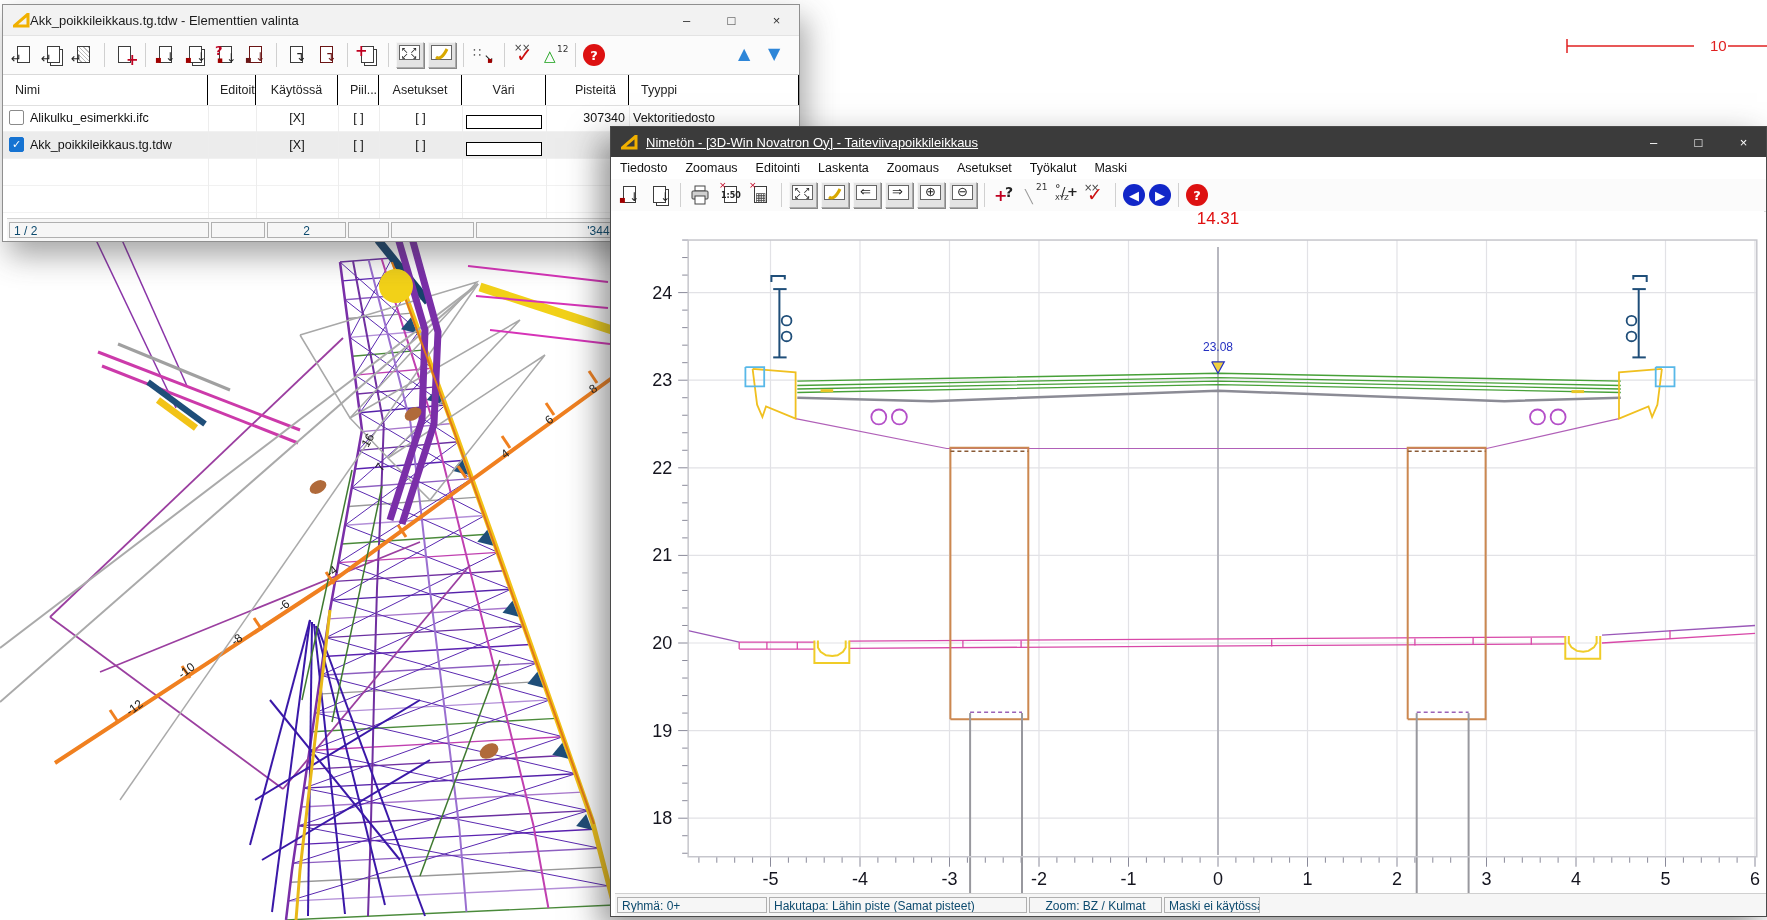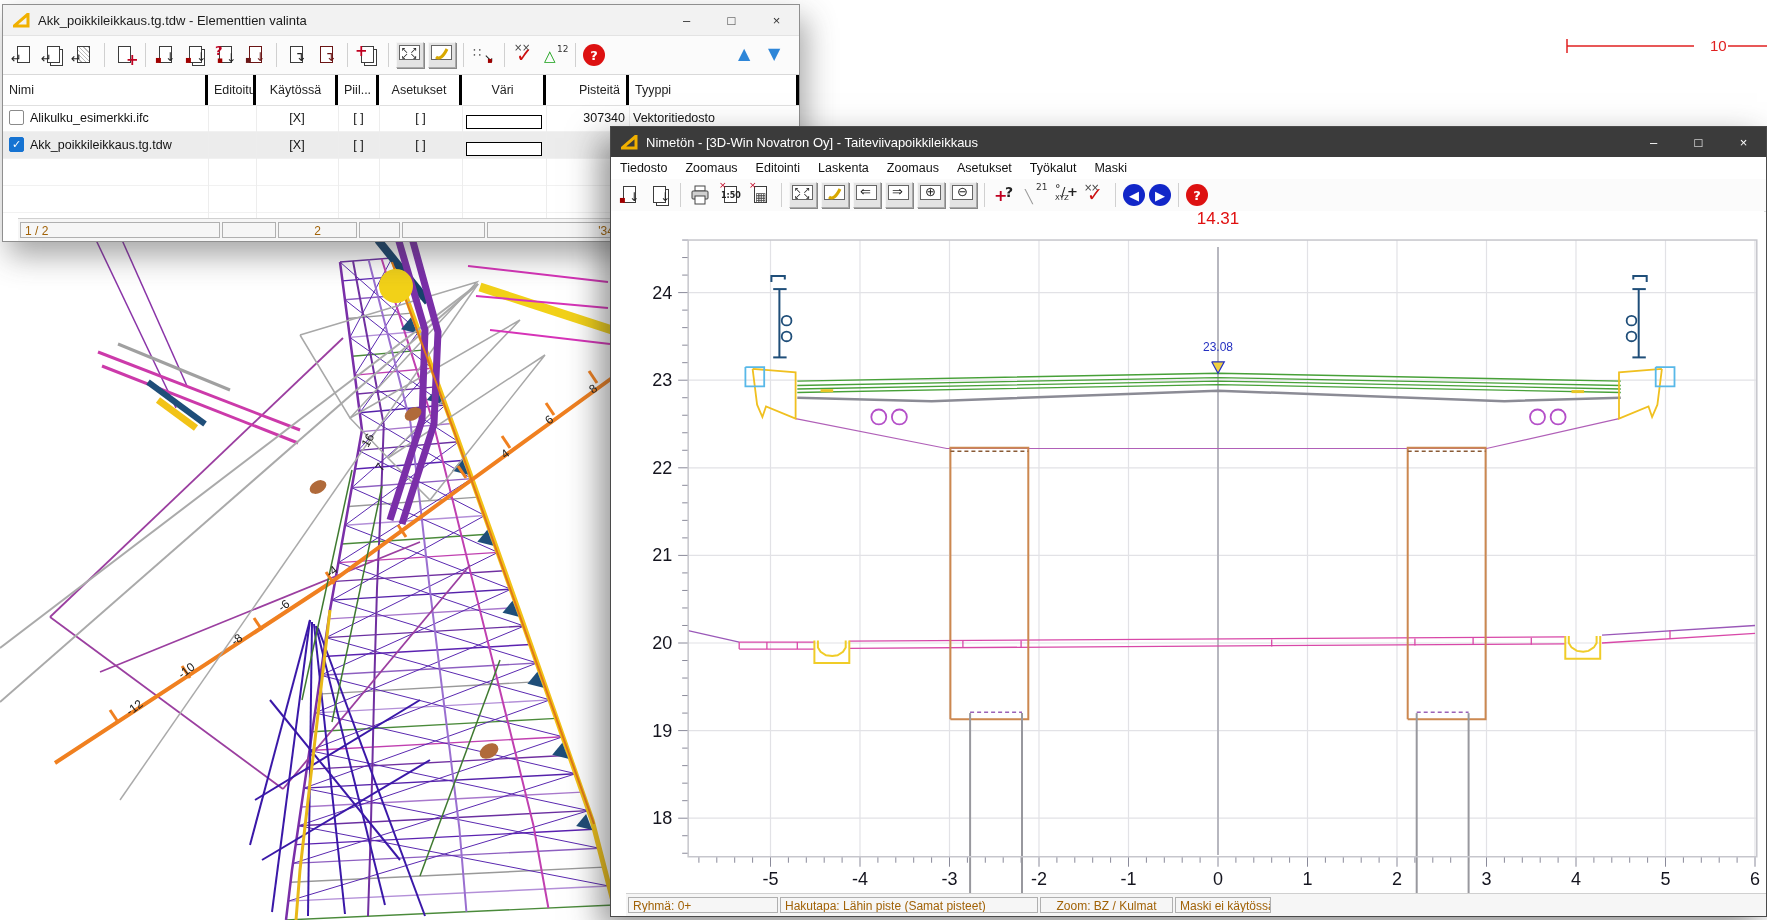--- a/index.html
+++ b/index.html
@@ -3,58 +3,58 @@
 <meta charset="utf-8">
 <style>
   html,body{margin:0;padding:0;}
   body{width:1767px;height:920px;position:relative;background:#ffffff;overflow:hidden;
        font-family:"Liberation Sans","DejaVu Sans",sans-serif;-webkit-font-smoothing:antialiased;}
   .window{position:absolute;background:#fff;border:1px solid #8f8f8f;}
   
   #win1{left:2px;top:4px;width:796px;height:236px;box-shadow:6px 14px 28px rgba(60,60,60,.45);z-index:20;}
   #win1 .titlebar{position:absolute;left:0;top:0;right:0;height:30px;background:#f2f2f2;border-bottom:1px solid #e3e3e3;
       display:flex;align-items:center;font-size:13px;color:#1b1b1b;}
-  #win1 .titlebar .ttext{margin-left:8px;}
+  #win1 .titlebar .ttext{}
   .wlogo{margin-left:10px;display:inline-flex;}
   .wbtns{position:absolute;right:0;top:0;height:30px;display:flex;}
   .wbtn{width:45px;height:30px;display:flex;align-items:center;justify-content:center;font-size:13px;color:#333;}
   #win1 .toolbar{position:absolute;left:0;top:31px;right:0;height:38px;background:#fbfbfb;border-bottom:1px solid #d9d9d9;
       display:flex;align-items:center;padding-left:6px;}
   .sep{display:inline-block;width:1px;height:24px;background:#d0d0d0;margin:0 5px;}
   .ic{position:relative;width:26px;height:24px;display:inline-block;margin:0 2px;flex:0 0 auto;}
   .ic.btn{background:#e3e3e3;border:1px solid #aaa;border-top-color:#f5f5f5;border-left-color:#f5f5f5;box-shadow:1px 1px 0 #888;}
   .ic .pg{position:absolute;left:6px;top:3px;width:11px;height:15px;background:#fff;border:1.3px solid #3c3c3c;}
   .ic .pg.second{left:9px;top:6px;}
   .ic .pg.dark{border-color:#6a1515;}
   .ic .pg.hatch{background:repeating-linear-gradient(45deg,#fff,#fff 2px,#bbb 2px,#bbb 3px);}
   .ic .scr{position:absolute;left:2px;top:2px;width:19px;height:13px;background:#fff;border:1px solid #666;}
   .ic .ov{position:absolute;line-height:1;font-family:"DejaVu Sans",sans-serif;}
   .ic .ovsvg{position:absolute;left:0;top:0;}
   .ic.circ{border-radius:50%;width:22px;height:22px;color:#fff;font-weight:bold;font-size:13px;
       display:inline-flex;align-items:center;justify-content:center;font-family:"DejaVu Sans",sans-serif;}
   #w1-nav{position:absolute;right:8px;top:31px;height:38px;display:flex;align-items:center;}
   #w1-header{position:absolute;left:0;top:70px;right:0;height:30px;border-bottom:1px solid #e0e0e0;font-size:12.5px;color:#222;}
-  .hcell{display:inline-block;height:30px;line-height:30px;box-sizing:border-box;border-right:3px solid #000000;padding:0 6px;overflow:hidden;vertical-align:top;}
+  .hcell{display:inline-block;height:30px;line-height:30px;box-sizing:border-box;border-right:1px solid #000000;padding:0 12px;overflow:hidden;vertical-align:top;}
   #w1-rows{position:absolute;left:0;top:100px;right:0;bottom:22px;overflow:hidden;font-size:12.5px;color:#111;}
   .trow{position:relative;height:26px;line-height:26px;border-bottom:1px solid #f1f1f1;white-space:nowrap;}
   .trow.sel{background:#ececec;}
   .cell{display:inline-block;height:26px;box-sizing:border-box;padding:0 4px;overflow:hidden;vertical-align:top;}
   .cb{display:inline-block;width:13px;height:13px;border:1px solid #8a8a8a;background:#fff;border-radius:2px;
       vertical-align:middle;margin:0 6px 2px 2px;font-size:11px;line-height:13px;text-align:center;color:#fff;}
   .cb.on{background:#1673d2;border-color:#1673d2;}
   .swatch{display:inline-block;width:74px;height:12px;border:1px solid #000;background:#fff;vertical-align:middle;margin-top:6px;}
   .vline{position:absolute;top:0;bottom:0;width:1px;background:#ededed;}
-  .statusbar{position:absolute;left:15px;right:0;bottom:0;height:22px;background:#f6f6f6;border-top:1px solid #d0d0d0;
-      display:flex;align-items:center;font-size:12px;color:#a16207;padding-left:2px;}
+  .statusbar{position:absolute;left:4px;right:0;bottom:0;height:22px;background:#f6f6f6;border-top:1px solid #d0d0d0;
+      display:flex;align-items:center;font-size:12px;color:#0c4a6e;padding-left:2px;}
   .scell{display:inline-block;height:16px;line-height:16px;border:1px solid #b0b0b0;margin-right:2px;box-sizing:border-box;
       padding:0 4px;background:#f6f6f6;overflow:hidden;white-space:nowrap;}
   
   #win2{left:610px;top:126px;width:1155px;height:789px;box-shadow:-10px 12px 30px rgba(40,40,40,.5);z-index:30;border:1px solid #4a4a4a;}
   #win2 .titlebar{position:absolute;left:0;top:0;right:0;height:30px;background:#3b3b3b;color:#fff;display:flex;align-items:center;font-size:13px;}
-  #win2 .titlebar .ttext{margin-left:8px;}
+  #win2 .titlebar .ttext{margin-left:8px;text-decoration:underline;}
   #win2 .wbtn{color:#fff;}
   #win2 .menubar{position:absolute;left:0;top:30px;right:0;height:22px;background:#fff;border-bottom:1px solid #e8e8e8;
       display:flex;align-items:center;font-size:12.5px;color:#111;}
   .menuitem{padding:0 9px;height:22px;line-height:22px;}
   #win2 .toolbar{position:absolute;left:0;top:52px;right:0;height:32px;background:#fbfbfb;border-bottom:1px solid #dcdcdc;
       display:flex;align-items:center;padding-left:4px;}
   #chartwrap{position:absolute;left:0;top:84px;width:1153px;height:683px;background:#fff;}
   
   #bg{position:absolute;left:0;top:210px;z-index:1;}
   #dim{position:absolute;left:1520px;top:32px;z-index:2;}

